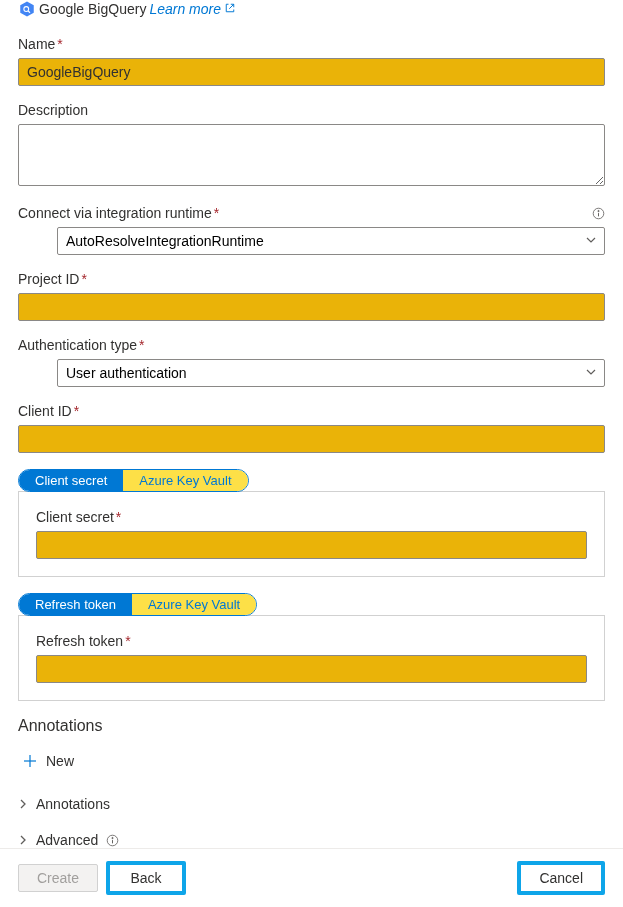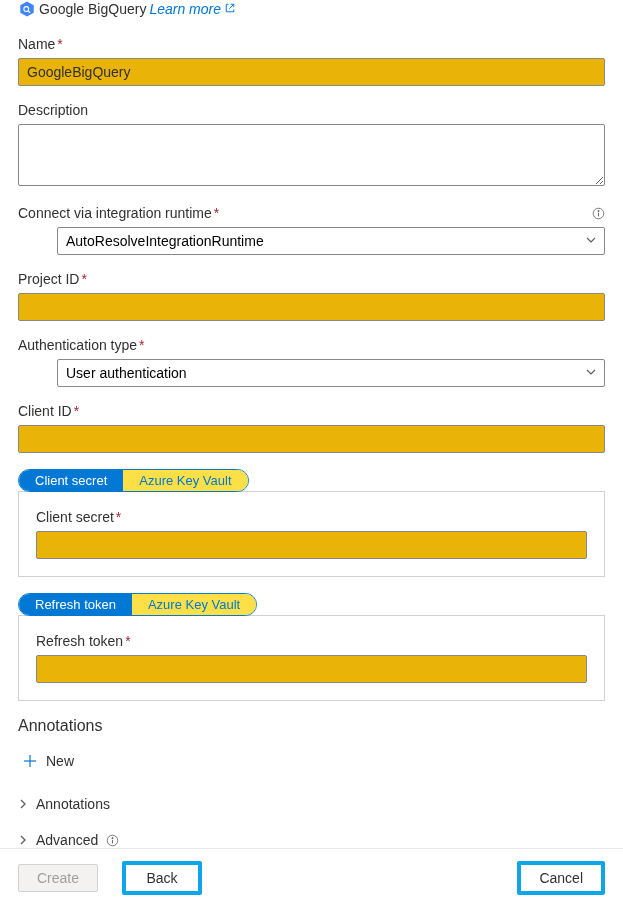--- a/index.html
+++ b/index.html
@@ -211,21 +211,21 @@
       right: 0;
       border-top: 1px solid #edebe9;
       padding: 12px 18px;
       display: flex;
       align-items: center;
       justify-content: space-between;
       background: #ffffff;
     }
     .footer-left, .footer-right {
       display: flex;
-      gap: 24px;
+      gap: 8px;
       align-items: center;
     }
     .btn {
       padding: 5px 18px;
       font-size: 14px;
       font-family: inherit;
       border-radius: 2px;
       cursor: pointer;
       min-width: 80px;
     }

